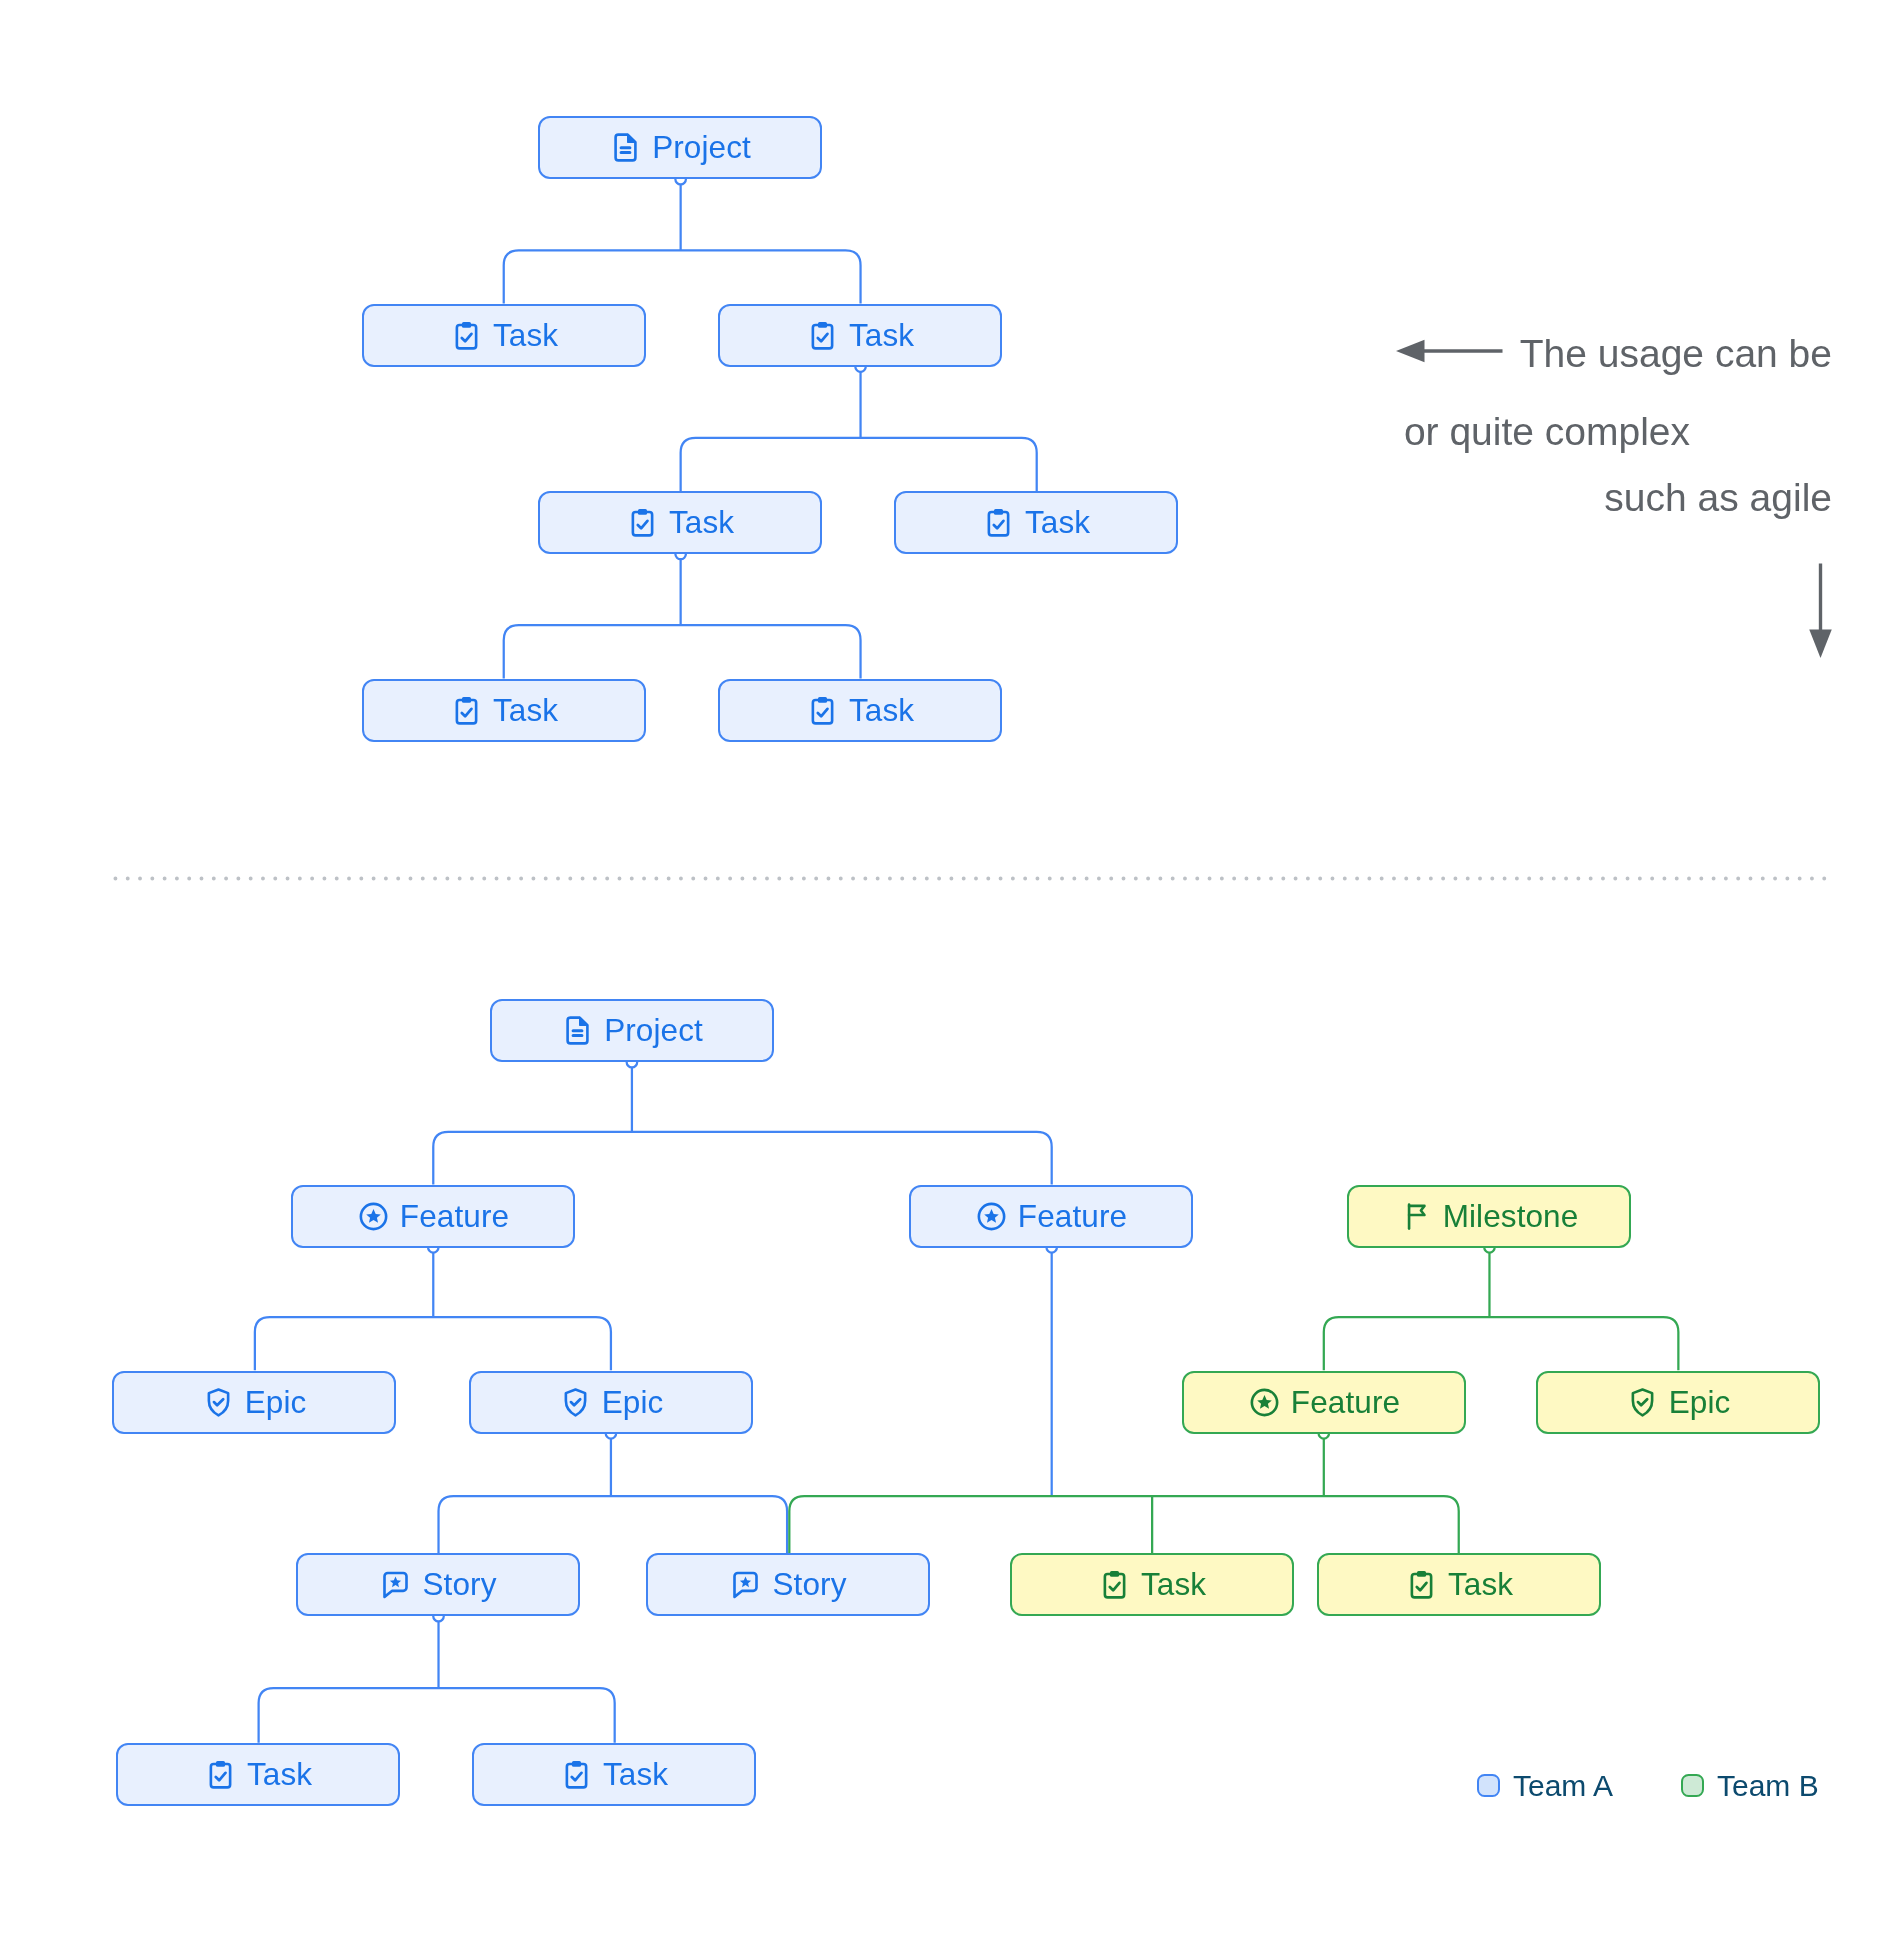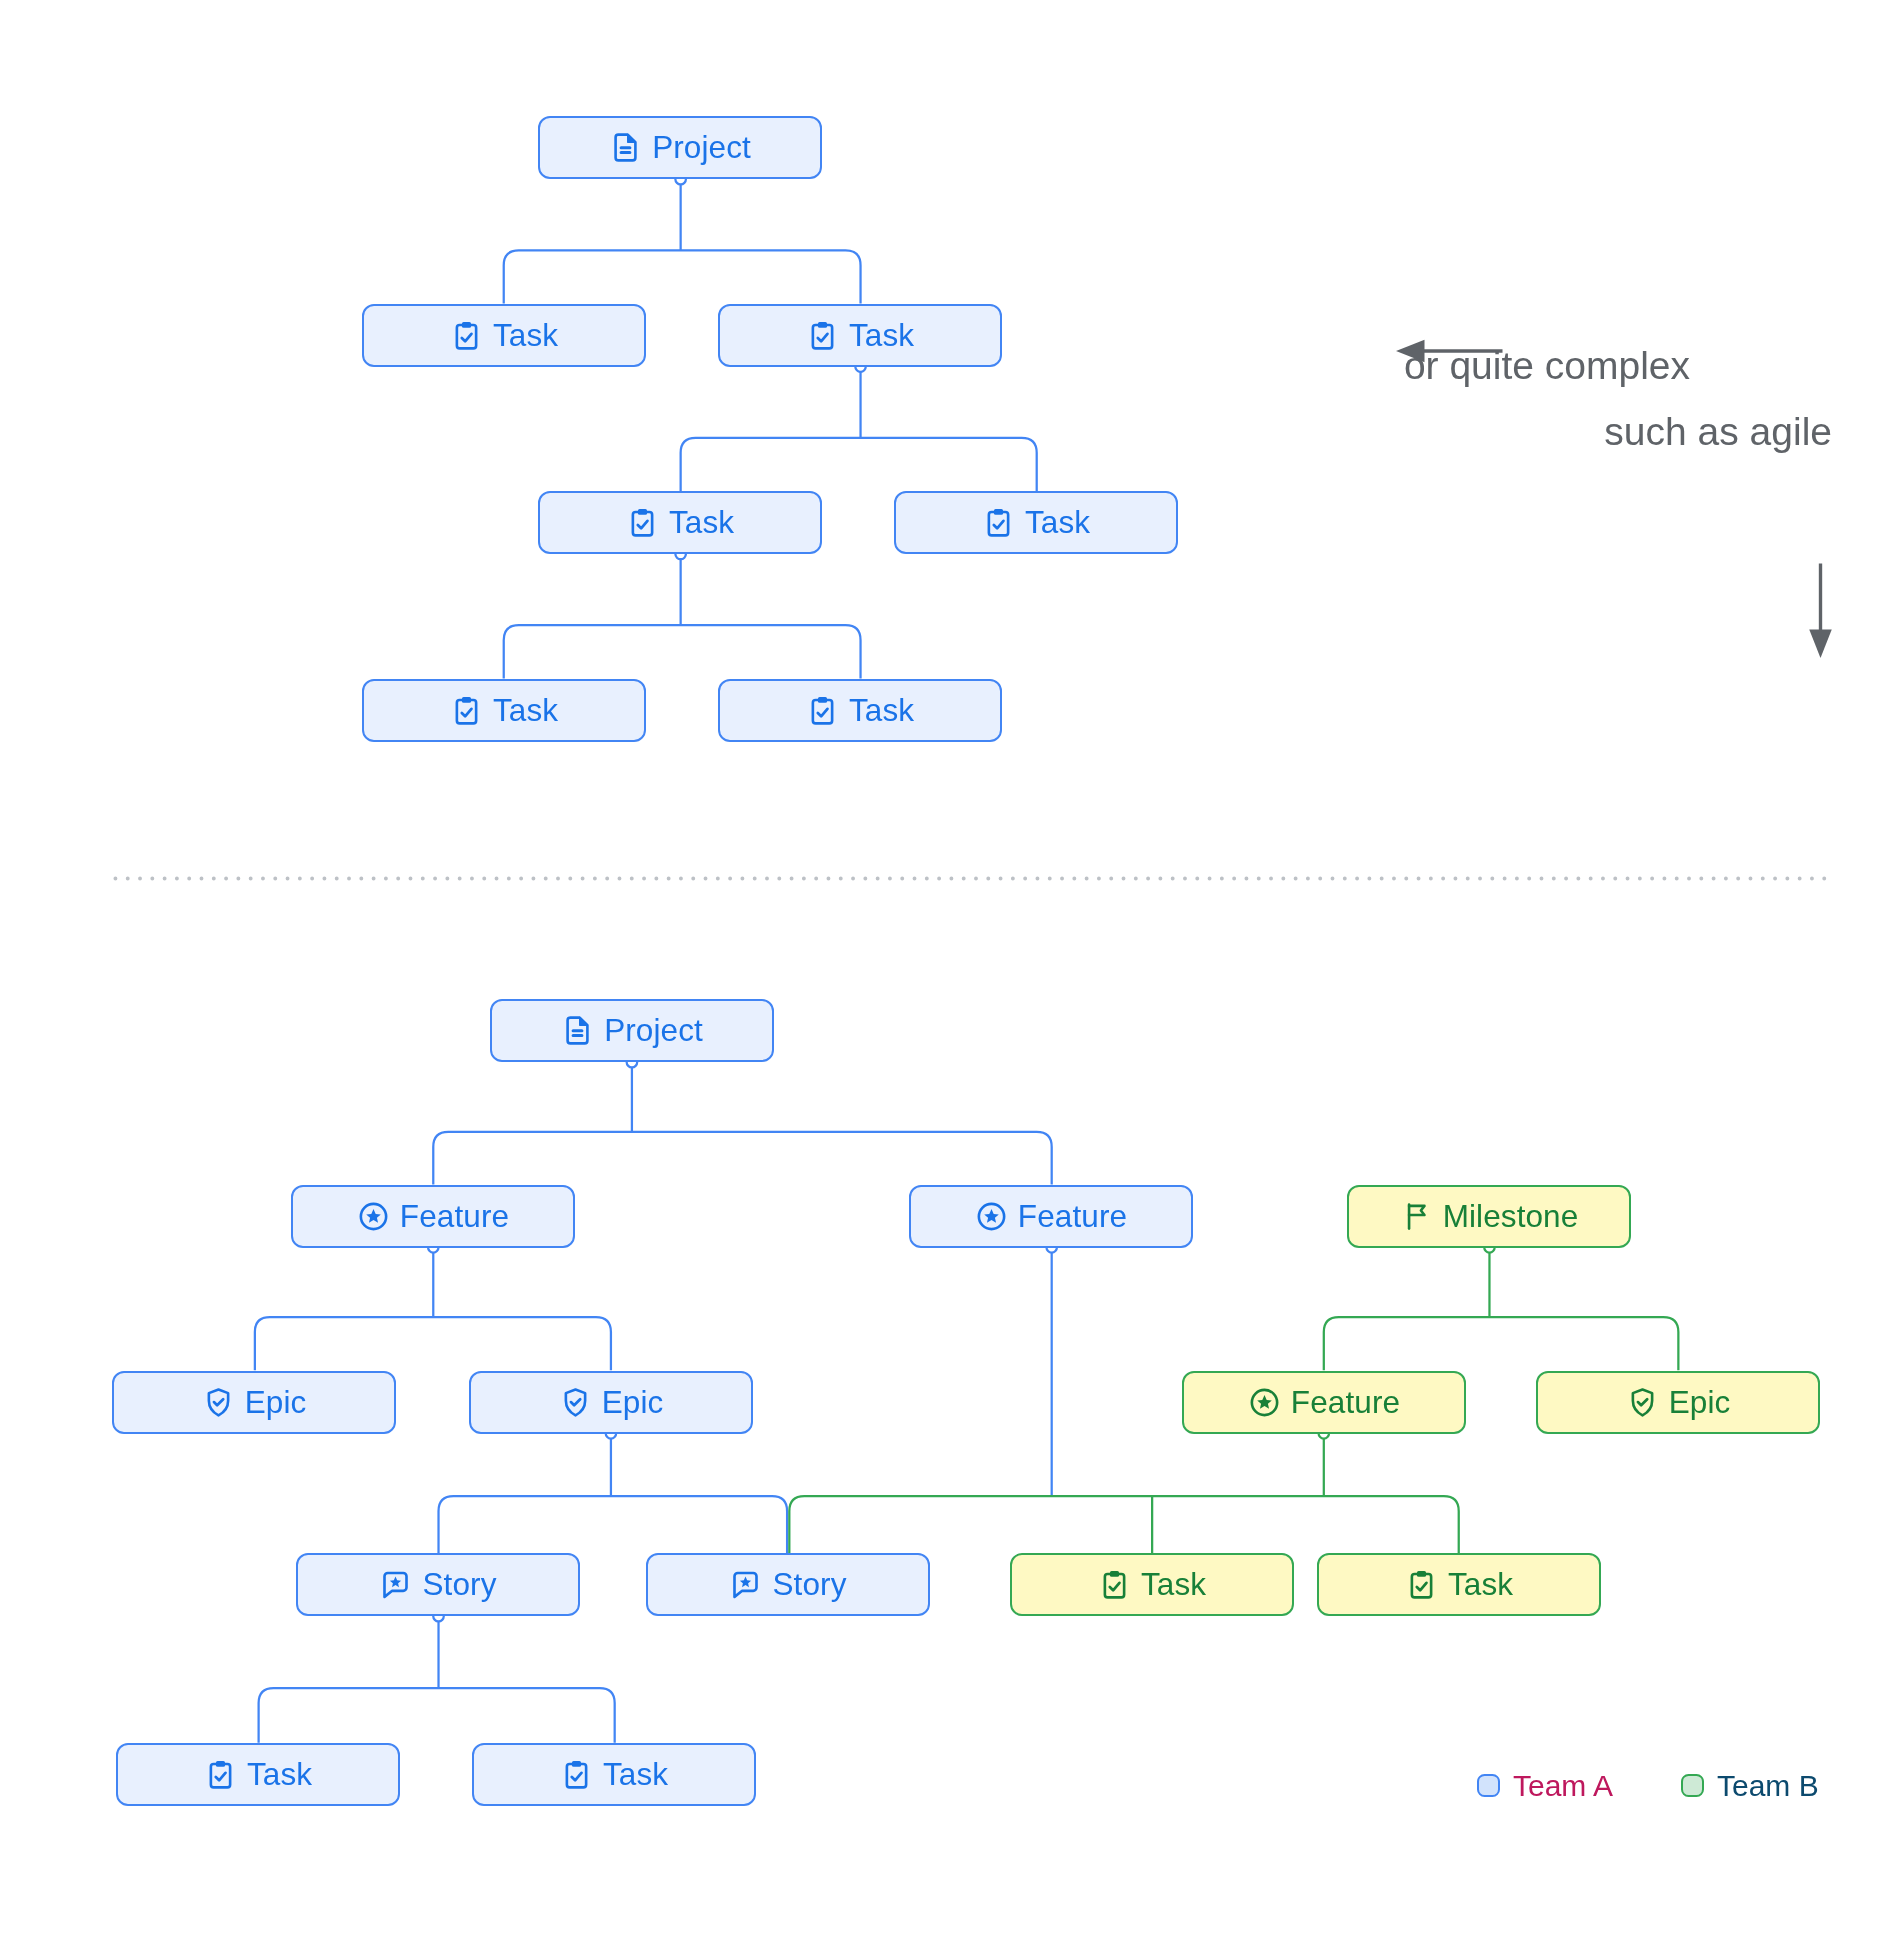--- a/index.html
+++ b/index.html
@@ -29,21 +29,21 @@
   .arrow{position:absolute;z-index:2;}
 
   
   #divider{position:absolute;left:0;top:874px;z-index:1;}
 
   
   .legend-item{position:absolute;z-index:2;top:1769px;display:flex;align-items:center;height:33px;}
   .legend-swatch{width:22.5px;height:22.5px;border-radius:7.5px;border:2.2px solid;box-sizing:border-box;}
   .legend-label{font-size:30px;font-weight:500;margin-left:13.5px;}
   #legend-a .legend-swatch{background:#d2e3fc;border-color:#4285f4;}
-  #legend-a .legend-label{color:#be185d;}
+  #legend-a .legend-label{color:#0c4a6e;}
   #legend-b .legend-swatch{background:#ceead6;border-color:#34a853;}
   #legend-b .legend-label{color:#0c4a6e;}
 </style>
 </head>
 <body>
 
 <svg width="0" height="0" style="position:absolute" aria-hidden="true">
   <defs>
     <symbol id="i-project" viewBox="0 0 24 24">
       <path d="M6.8 2.6 H13.6 L19.2 8.2 V19.4 A2 2 0 0 1 17.2 21.4 H6.8 A2 2 0 0 1 4.8 19.4 V4.6 A2 2 0 0 1 6.8 2.6 Z" fill="none" stroke="currentColor" stroke-width="1.9" stroke-linejoin="round"></path>
@@ -158,20 +158,21 @@
         <use href="#i-task"></use>
       </svg>
     <span>Task</span>
   </div>
 
   <svg class="arrow" style="left:1393px;top:336px" width="111" height="30" viewBox="0 0 148 40">
     <path d="M146 20 H38" stroke="#5f6368" stroke-width="4.5" fill="none"></path>
     <polygon points="4,20 42,5 42,35" fill="#5f6368"></polygon>
   </svg>
   <div class="annotation">
+    <div class="ann-line">The usage can be</div>
     <div class="ann-line ann-gap">or quite complex</div>
     <div class="ann-line">such as agile</div>
   </div>
   <svg class="arrow" style="left:1801px;top:562px" width="39" height="99" viewBox="0 0 52 132">
     <path d="M26 2 V94" stroke="#5f6368" stroke-width="4.5" fill="none"></path>
     <polygon points="26,128 11,90 41,90" fill="#5f6368"></polygon>
   </svg>
 
   <svg id="divider" width="1898" height="9" viewBox="0 0 2532 12">
     <line x1="154" y1="6" x2="2440" y2="6" stroke="#bdc1c6" stroke-width="5.2" stroke-linecap="round" stroke-dasharray="0 16.4"></line>

